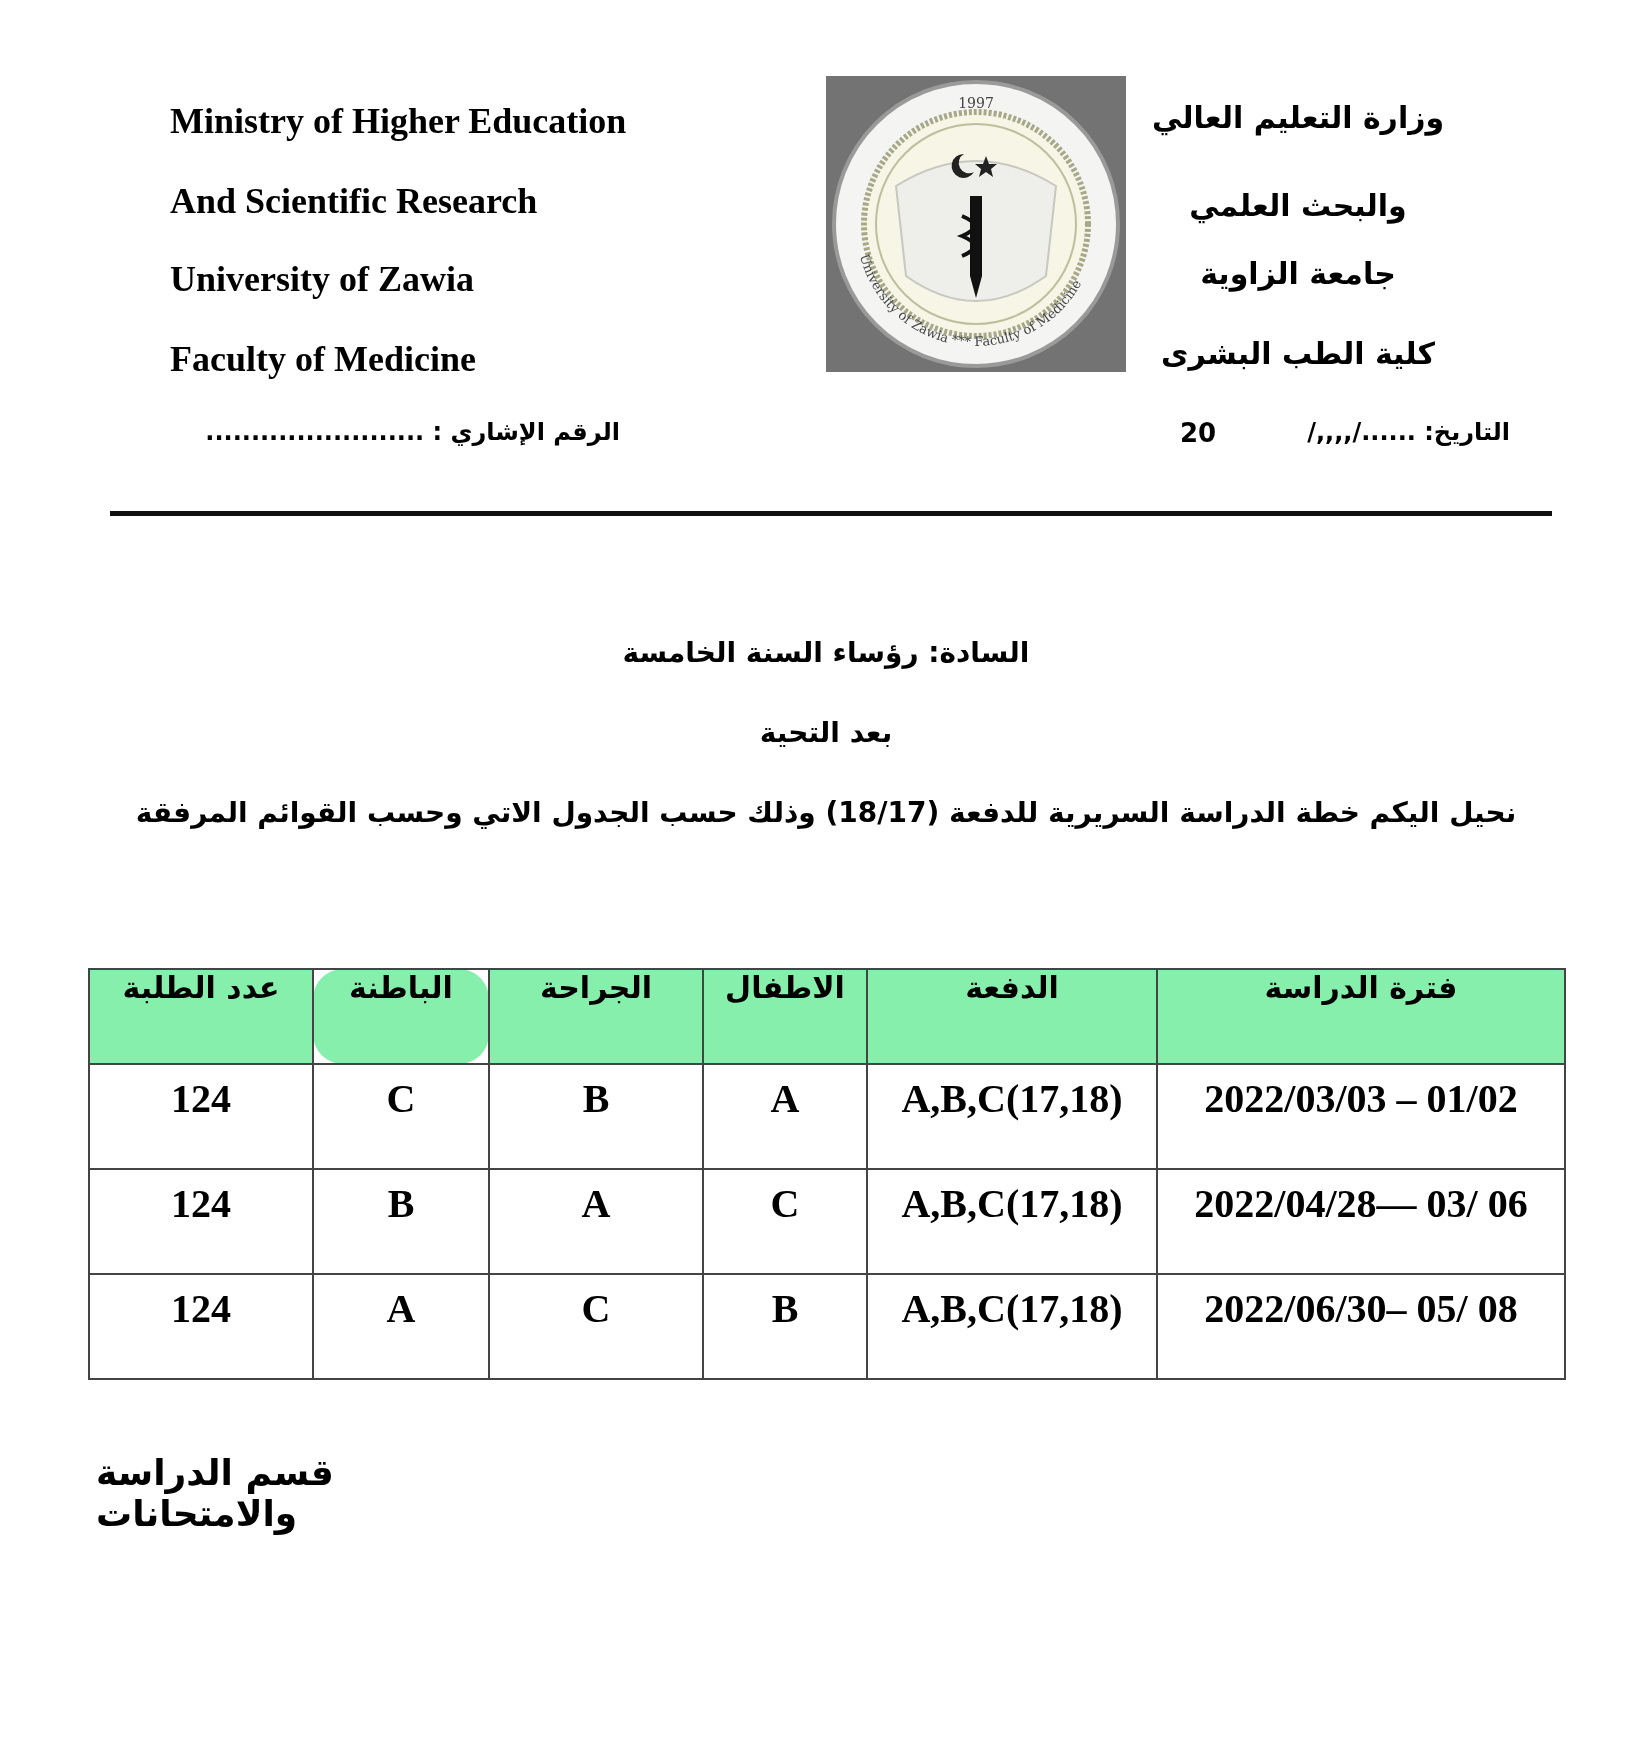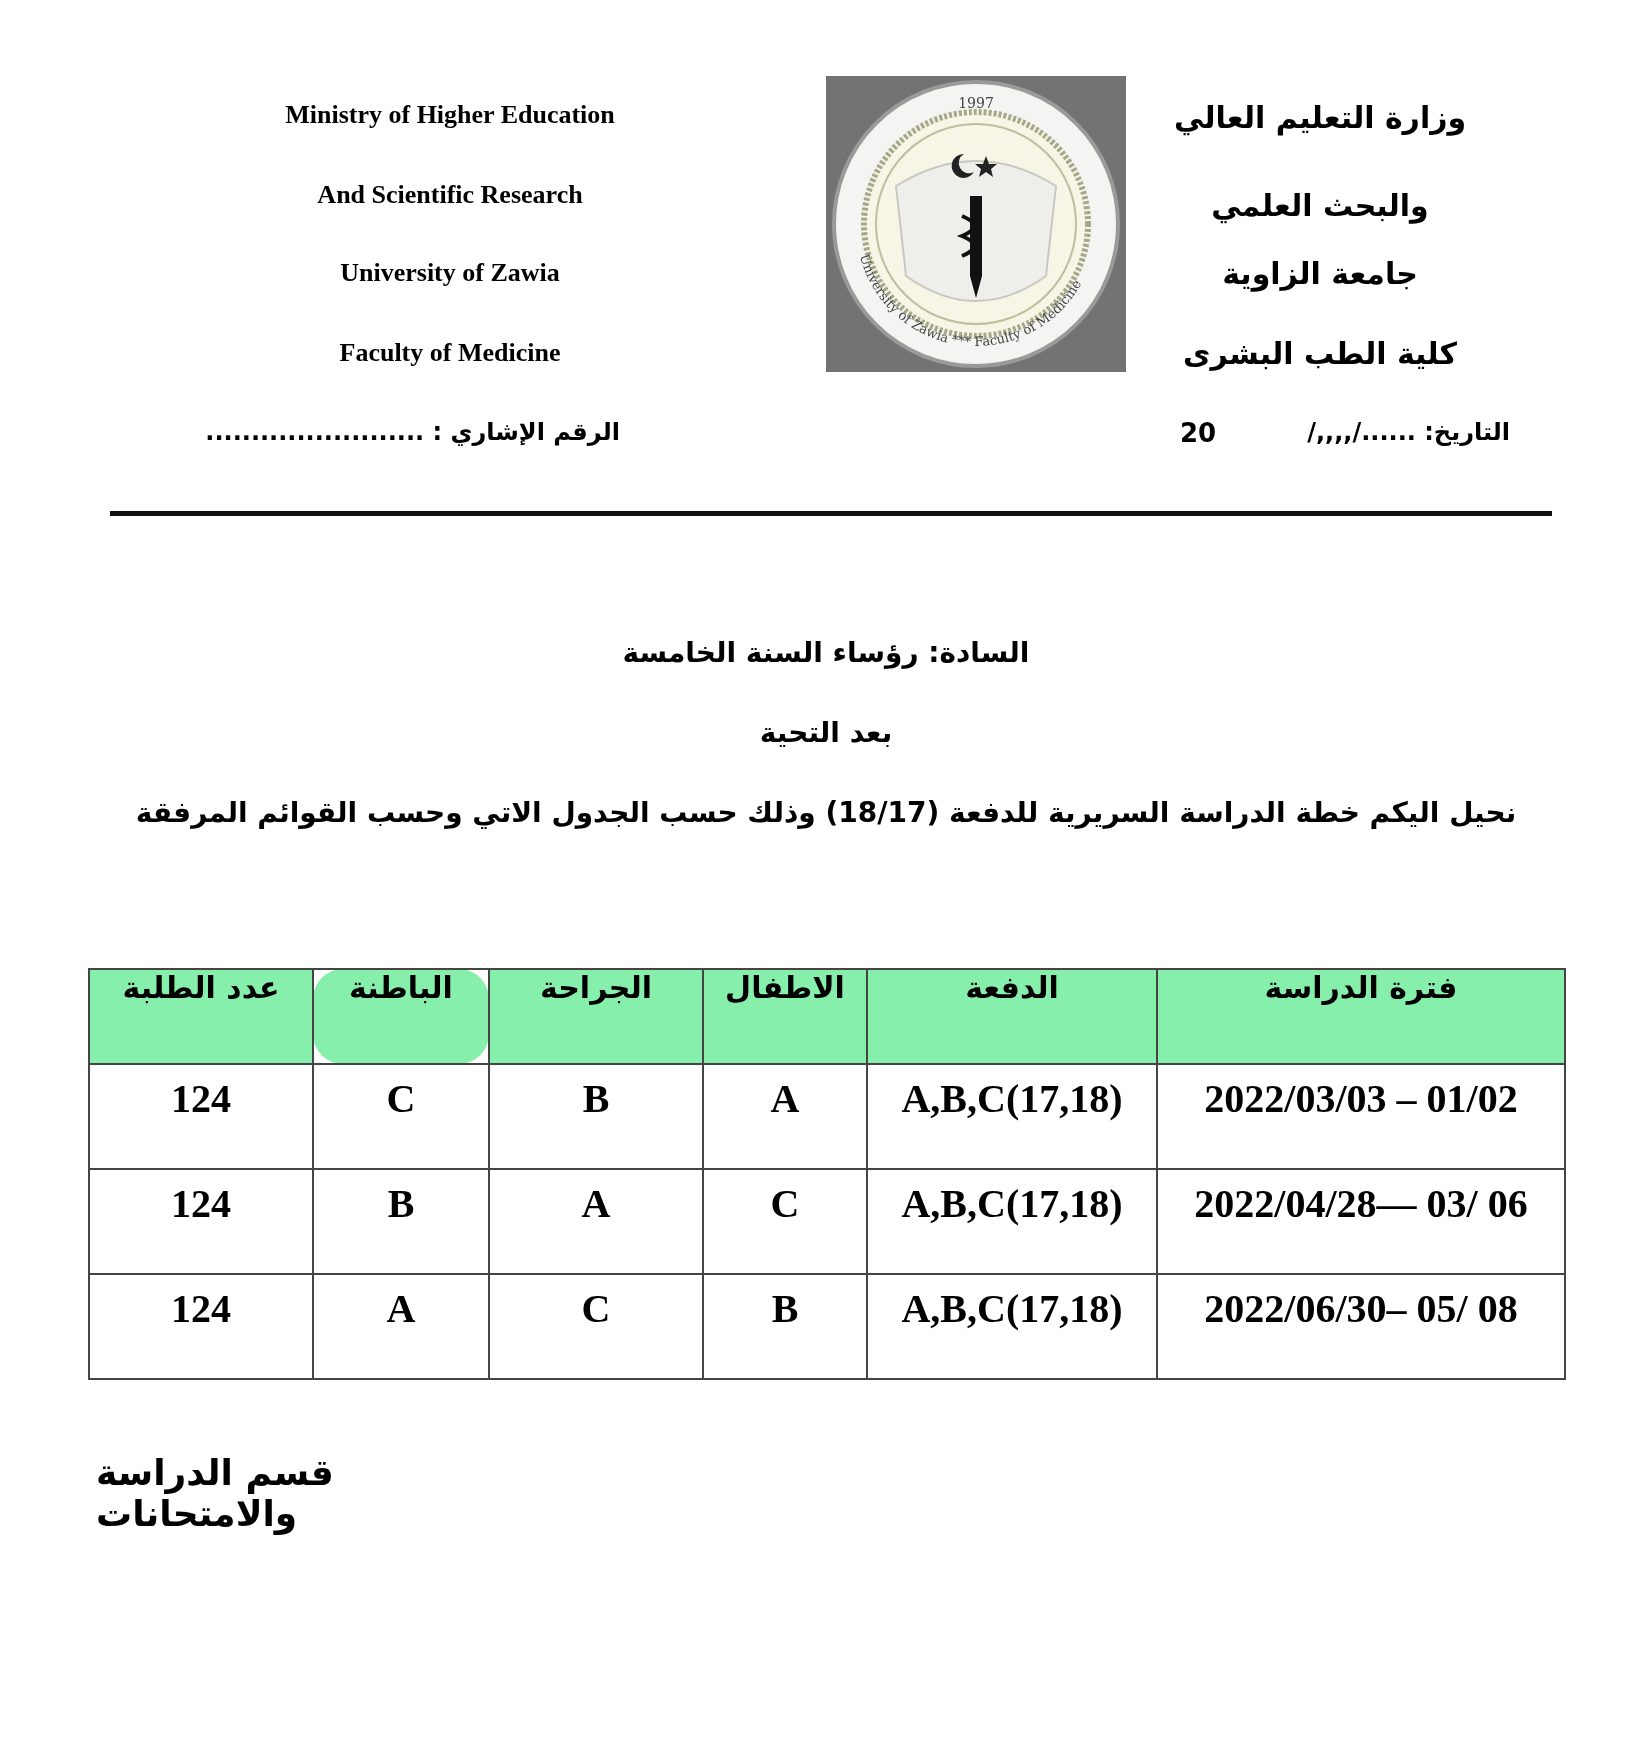--- a/index.html
+++ b/index.html
@@ -1,19 +1,19 @@
 <!DOCTYPE html>
 <html><head>
 <meta charset="utf-8">
 <style>
   html, body { margin:0; padding:0; background:#ffffff; }
   body { width:1652px; height:1754px; position:relative; overflow:hidden; color:#000; }
-  .en { font-family:"Liberation Serif", serif; font-weight:bold; font-size:26px; position:absolute; text-align:center; width:560px; left:170px; }
+  .en { font-family:"Liberation Serif", serif; font-weight:bold; font-size:36px; position:absolute; text-align:left; width:560px; left:170px; }
   .ar { font-family:"DejaVu Sans", sans-serif; font-weight:bold; position:absolute; direction:rtl; }
-  .ar-head { font-size:30px; text-align:center; width:440px; left:1100px; }
+  .ar-head { font-size:30px; text-align:center; width:440px; left:1078px; }
   .logo { position:absolute; left:826px; top:76px; width:300px; height:296px; background:#737373; }
   .ref { position:absolute; top:418px; left:200px; width:420px; font-family:"DejaVu Sans", sans-serif; font-weight:bold; font-size:24px; direction:rtl; text-align:right; white-space:nowrap; }
   .date { position:absolute; top:418px; left:1180px; width:330px; font-family:"DejaVu Sans", sans-serif; font-weight:bold; font-size:24px; direction:rtl; text-align:right; white-space:nowrap; }
   .date-year { position:absolute; top:418px; left:1180px; font-family:"DejaVu Sans", sans-serif; font-weight:bold; font-size:26px; }
   .divider { position:absolute; left:110px; top:511px; width:1442px; height:5px; background:#111; }
   .center-line { position:absolute; left:0; width:1652px; text-align:center; font-family:"DejaVu Sans", sans-serif; font-weight:bold; direction:rtl; }
   table.plan { position:absolute; left:88px; top:968px; width:1478px; border-collapse:collapse; direction:rtl; }
   table.plan th, table.plan td { border:2px solid #444; text-align:center; vertical-align:top; }
   table.plan th { background:#86efac; height:92px; font-family:"DejaVu Sans", sans-serif; font-weight:bold; font-size:30px; padding-top:0; }
   table.plan td { height:92px; font-family:"Liberation Serif", serif; font-weight:bold; font-size:40px; padding-top:10px; direction:ltr; }

